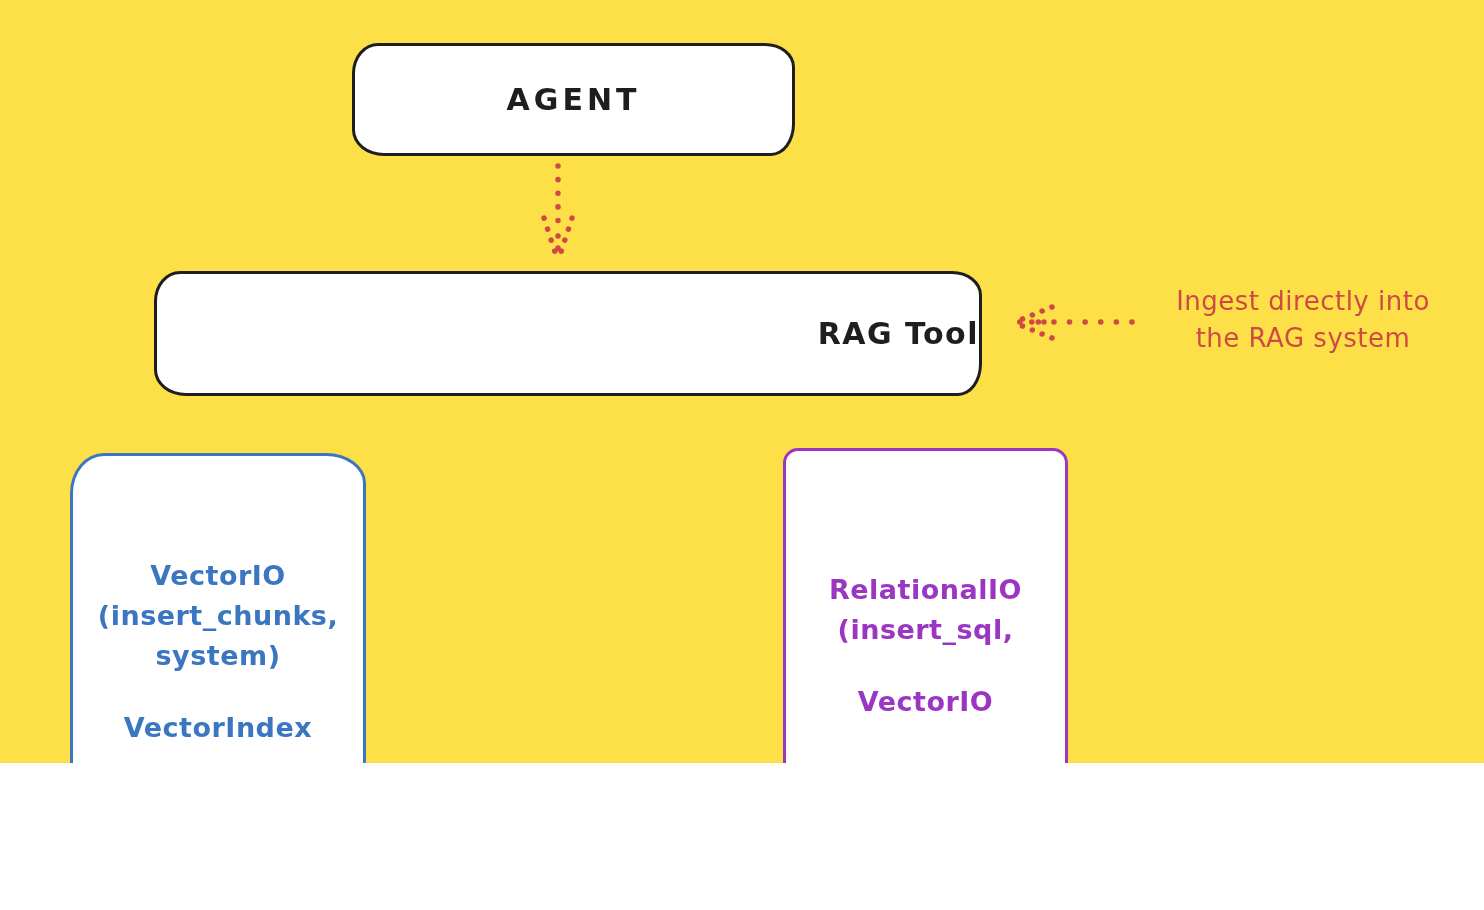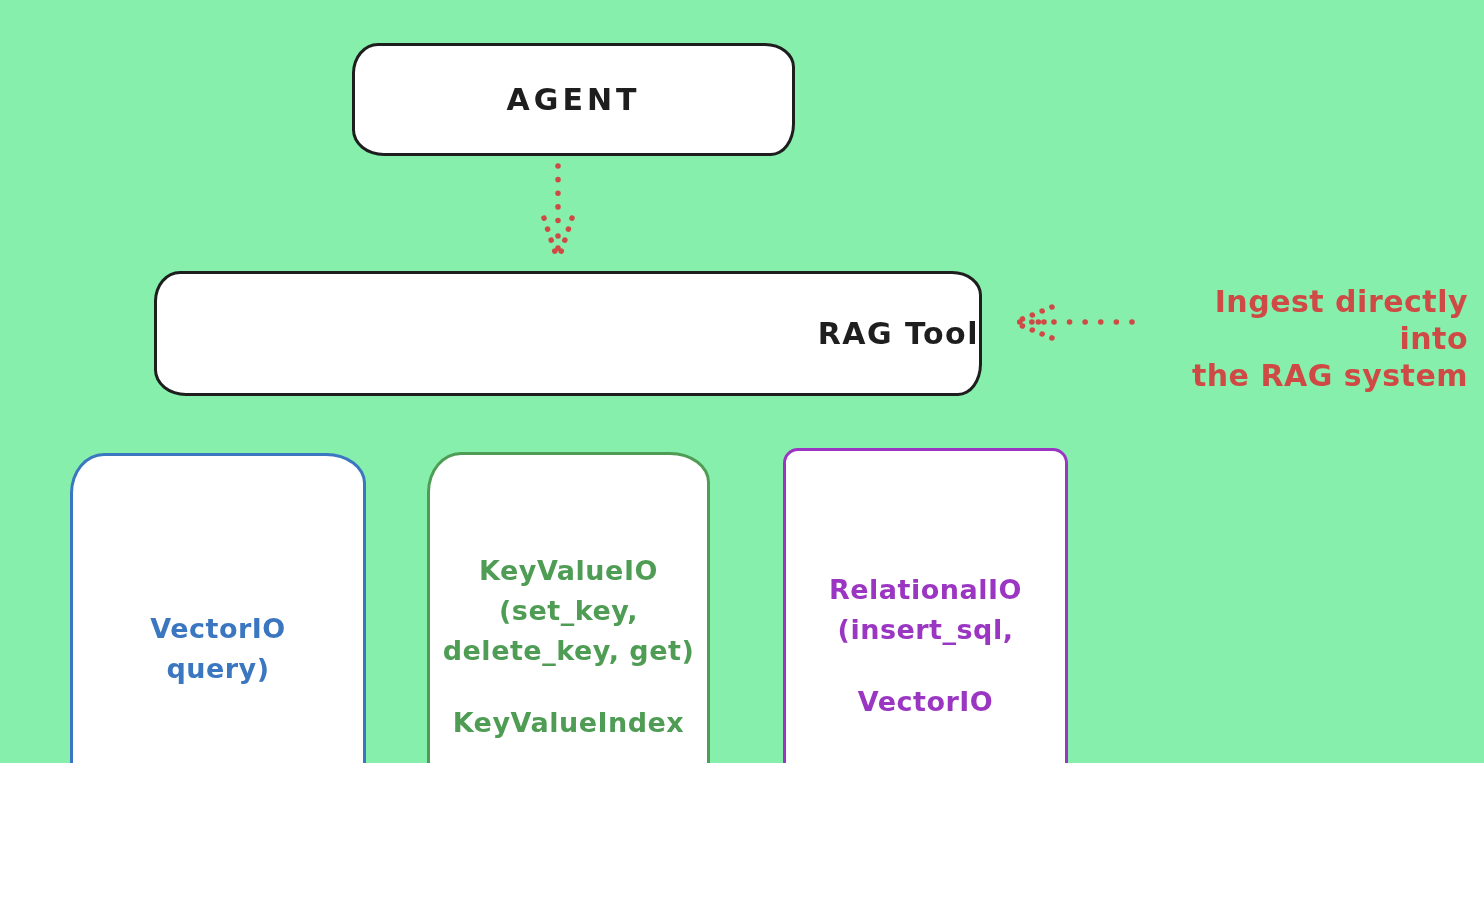--- a/index.html
+++ b/index.html
@@ -3,21 +3,21 @@
 <meta charset="utf-8">
 <style>
   * { margin: 0; padding: 0; box-sizing: border-box; }
   html, body { background: #ffffff; }
   body { font-family: "DejaVu Sans", sans-serif; }
 
   .canvas {
     position: relative;
     width: 1484px;
     height: 763px;
-    background: #86efac;
+    background: #fde047;
     overflow: hidden;
   }
 
   
   .node {
     position: absolute;
     background: #ffffff;
     display: flex;
     flex-direction: column;
     align-items: center;
@@ -65,24 +65,24 @@
     font-weight: 600;
     letter-spacing: 0.5px;
   }
 
   
   .annotation {
     position: absolute;
     left: 1138px;
     top: 283px;
     width: 330px;
-    text-align: right;
+    text-align: center;
     color: #cf4a44;
-    font-size: 30px;
-    font-weight: 700;
+    font-size: 26px;
+    font-weight: 400;
     line-height: 37px;
     letter-spacing: 0.5px;
   }
 
   .arrow-svg { position: absolute; }
   .arrow-v { left: 535px; top: 158px; }
   .arrow-h { left: 1008px; top: 300px; }
 </style>
 </head>
 <body>
@@ -116,32 +116,26 @@
   </svg>
 
   <div class="annotation">
     <div>Ingest directly into</div>
     <div>the RAG system</div>
   </div>
 
   <div class="node node-store node-vector">
     <div class="store-lines">
       <div class="store-line">VectorIO</div>
-      <div class="store-line">query)</div>
+      <div class="store-line">(insert_chunks,</div>
+      <div class="store-line">system)</div>
+      <div class="index-label">VectorIndex</div>
     </div>
   </div>
 
-  <div class="node node-store node-keyvalue">
-    <div class="store-lines">
-      <div class="store-line">KeyValueIO</div>
-      <div class="store-line">(set_key,</div>
-      <div class="store-line">delete_key, get)</div>
-      <div class="index-label">KeyValueIndex</div>
-    </div>
-  </div>
 
   <div class="node node-store node-relational">
     <div class="store-lines">
       <div class="store-line">RelationalIO</div>
       <div class="store-line">(insert_sql,</div>
       <div class="index-label">VectorIO</div>
     </div>
   </div>
 
 </div>

